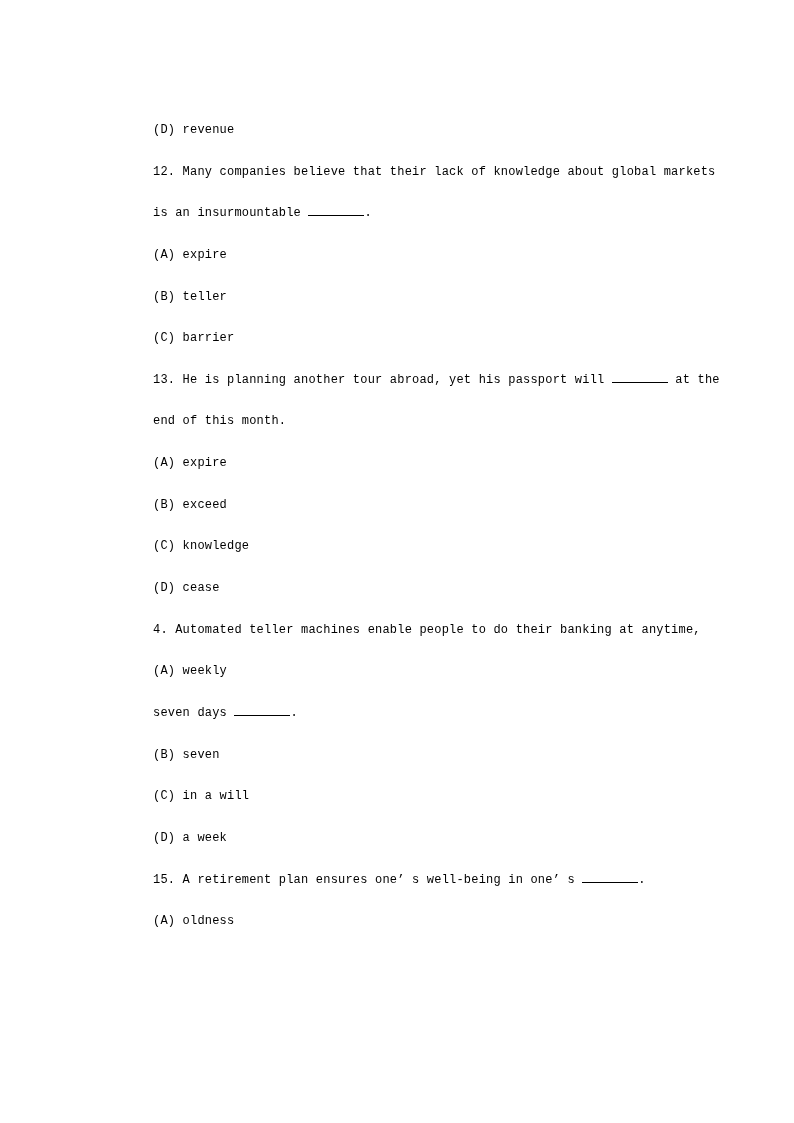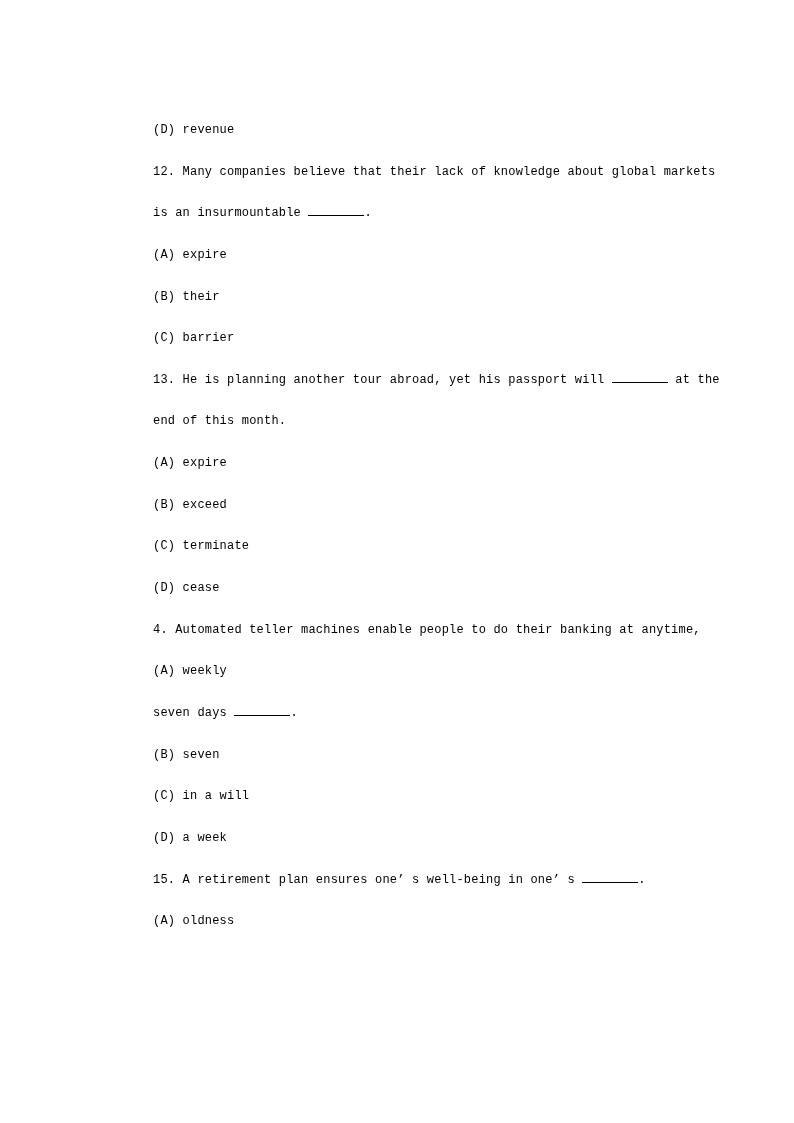--- a/index.html
+++ b/index.html
@@ -19,27 +19,27 @@
   </style>
 </head>
 <body>
 
 <div class="page">
   <div class="content">
     <div class="line">(D) revenue</div>
     <div class="line">12. Many companies believe that their lack of knowledge about global markets</div>
     <div class="line"><span>is an insurmountable </span><span class="blank"></span><span>.</span></div>
     <div class="line">(A) expire</div>
-    <div class="line">(B) their</div>
+    <div class="line">(B) teller</div>
     <div class="line">(C) barrier</div>
     <div class="line"><span>13. He is planning another tour abroad, yet his passport will </span><span class="blank"></span><span> at the</span></div>
     <div class="line">end of this month.</div>
     <div class="line">(A) expire</div>
     <div class="line">(B) exceed</div>
-    <div class="line">(C) terminate</div>
+    <div class="line">(C) knowledge</div>
     <div class="line">(D) cease</div>
     <div class="line">4. Automated teller machines enable people to do their banking at anytime,</div>
     <div class="line">(A) weekly</div>
     <div class="line"><span>seven days </span><span class="blank"></span><span>.</span></div>
     <div class="line">(B) seven</div>
     <div class="line">(C) in a will</div>
     <div class="line">(D) a week</div>
     <div class="line"><span>15. A retirement plan ensures one’ s well-being in one’ s </span><span class="blank"></span><span>.</span></div>
     <div class="line">(A) oldness</div>
   </div>

